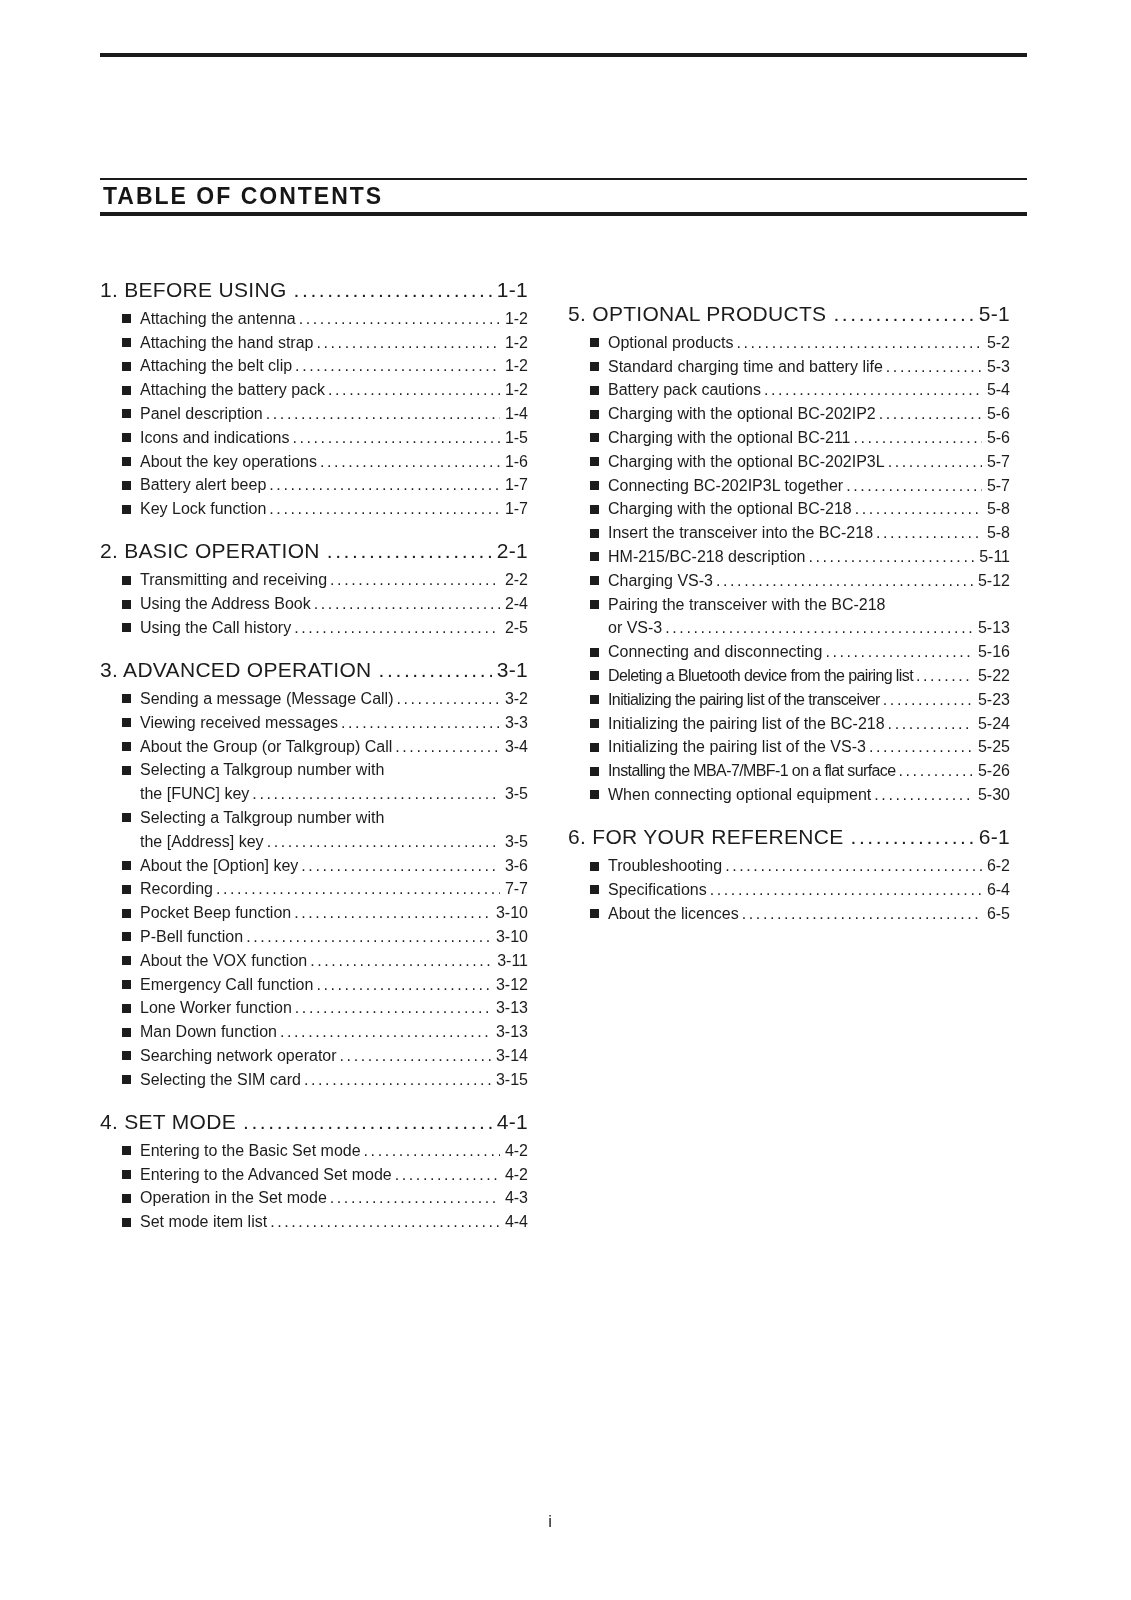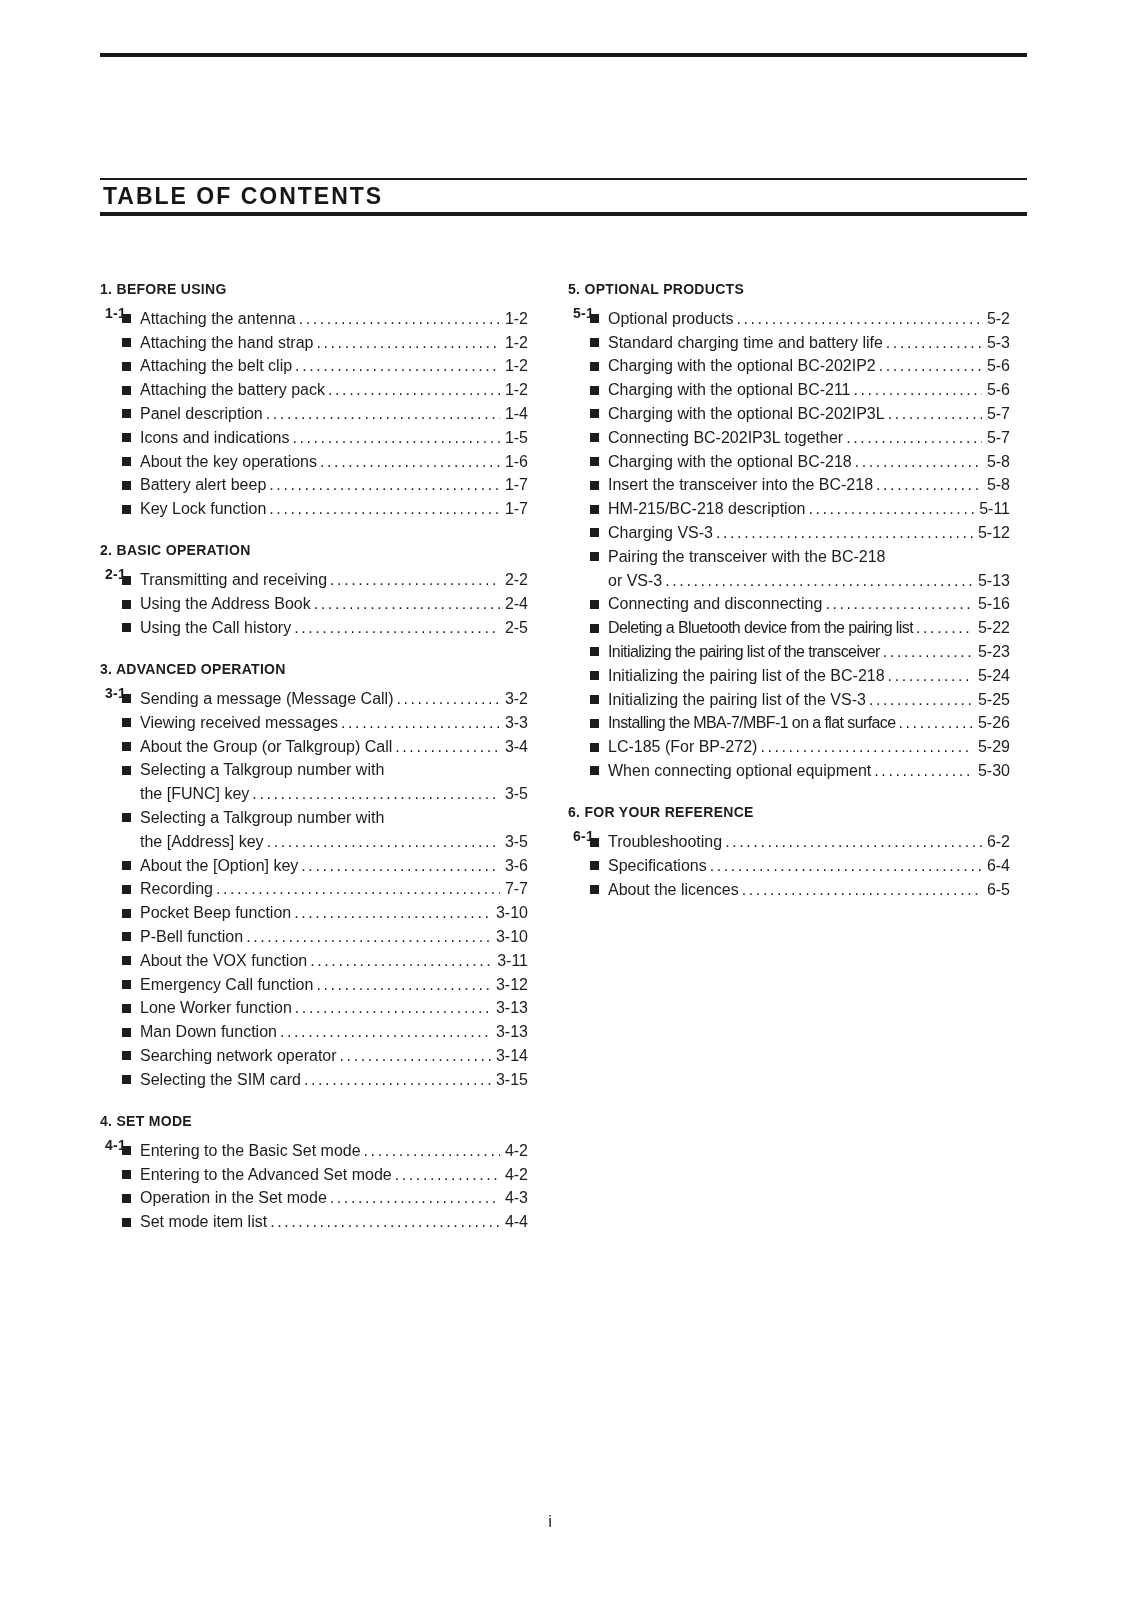--- a/index.html
+++ b/index.html
@@ -41,35 +41,34 @@
     white-space: nowrap;
   }
   .columns {
     position: absolute;
     top: 278px;
     left: 100px;
     display: flex;
     gap: 40px;
   }
   .col0 { width: 428px; }
-  .col1 { width: 442px; }
+  .col1 { width: 442px; margin-top: 24px; }
   .toc-section:not(:first-child) { margin-top: 18.5px; }
   .entry {
     display: flex;
     height: 23.8px;
     line-height: 23.8px;
     font-size: 16px;
     white-space: nowrap;
   }
   .entry.header {
-    font-weight: bold;
-    font-size: 14px;
+    font-weight: normal;
+    font-size: 21px;
     letter-spacing: 0.3px;
     margin-bottom: 5px;
-    flex-direction: column;
   }
   .entry.item { padding-left: 22px; }
   .entry.item.cont { padding-left: 40px; }
   .bullet {
     flex: none;
     width: 9px;
     height: 9px;
     background: #1c1c1c;
     margin-right: 9px;
     align-self: flex-start;
@@ -352,20 +351,26 @@
             <span class="page">5-2</span>
           </div>
           <div class="entry item">
             <span class="bullet"></span>
             <span class="label">Standard charging time and battery life</span>
             <span class="dots"></span>
             <span class="page">5-3</span>
           </div>
           <div class="entry item">
             <span class="bullet"></span>
+            <span class="label">Battery pack cautions</span>
+            <span class="dots"></span>
+            <span class="page">5-4</span>
+          </div>
+          <div class="entry item">
+            <span class="bullet"></span>
             <span class="label">Charging with the optional BC-202IP2</span>
             <span class="dots"></span>
             <span class="page">5-6</span>
           </div>
           <div class="entry item">
             <span class="bullet"></span>
             <span class="label">Charging with the optional BC-211</span>
             <span class="dots"></span>
             <span class="page">5-6</span>
           </div>
@@ -442,26 +447,20 @@
             <span class="bullet"></span>
             <span class="label">Initializing the pairing list of the VS-3</span>
             <span class="dots"></span>
             <span class="page">5-25</span>
           </div>
           <div class="entry item">
             <span class="bullet"></span>
             <span class="label condensed">Installing the MBA-7/MBF-1 on a flat surface</span>
             <span class="dots"></span>
             <span class="page">5-26</span>
-          </div>
-          <div class="entry item">
-            <span class="bullet"></span>
-            <span class="label">LC-185 (For BP-272)</span>
-            <span class="dots"></span>
-            <span class="page">5-29</span>
           </div>
           <div class="entry item">
             <span class="bullet"></span>
             <span class="label">When connecting optional equipment</span>
             <span class="dots"></span>
             <span class="page">5-30</span>
           </div>
         </div>
         <div class="toc-section">
           <div class="entry header">

